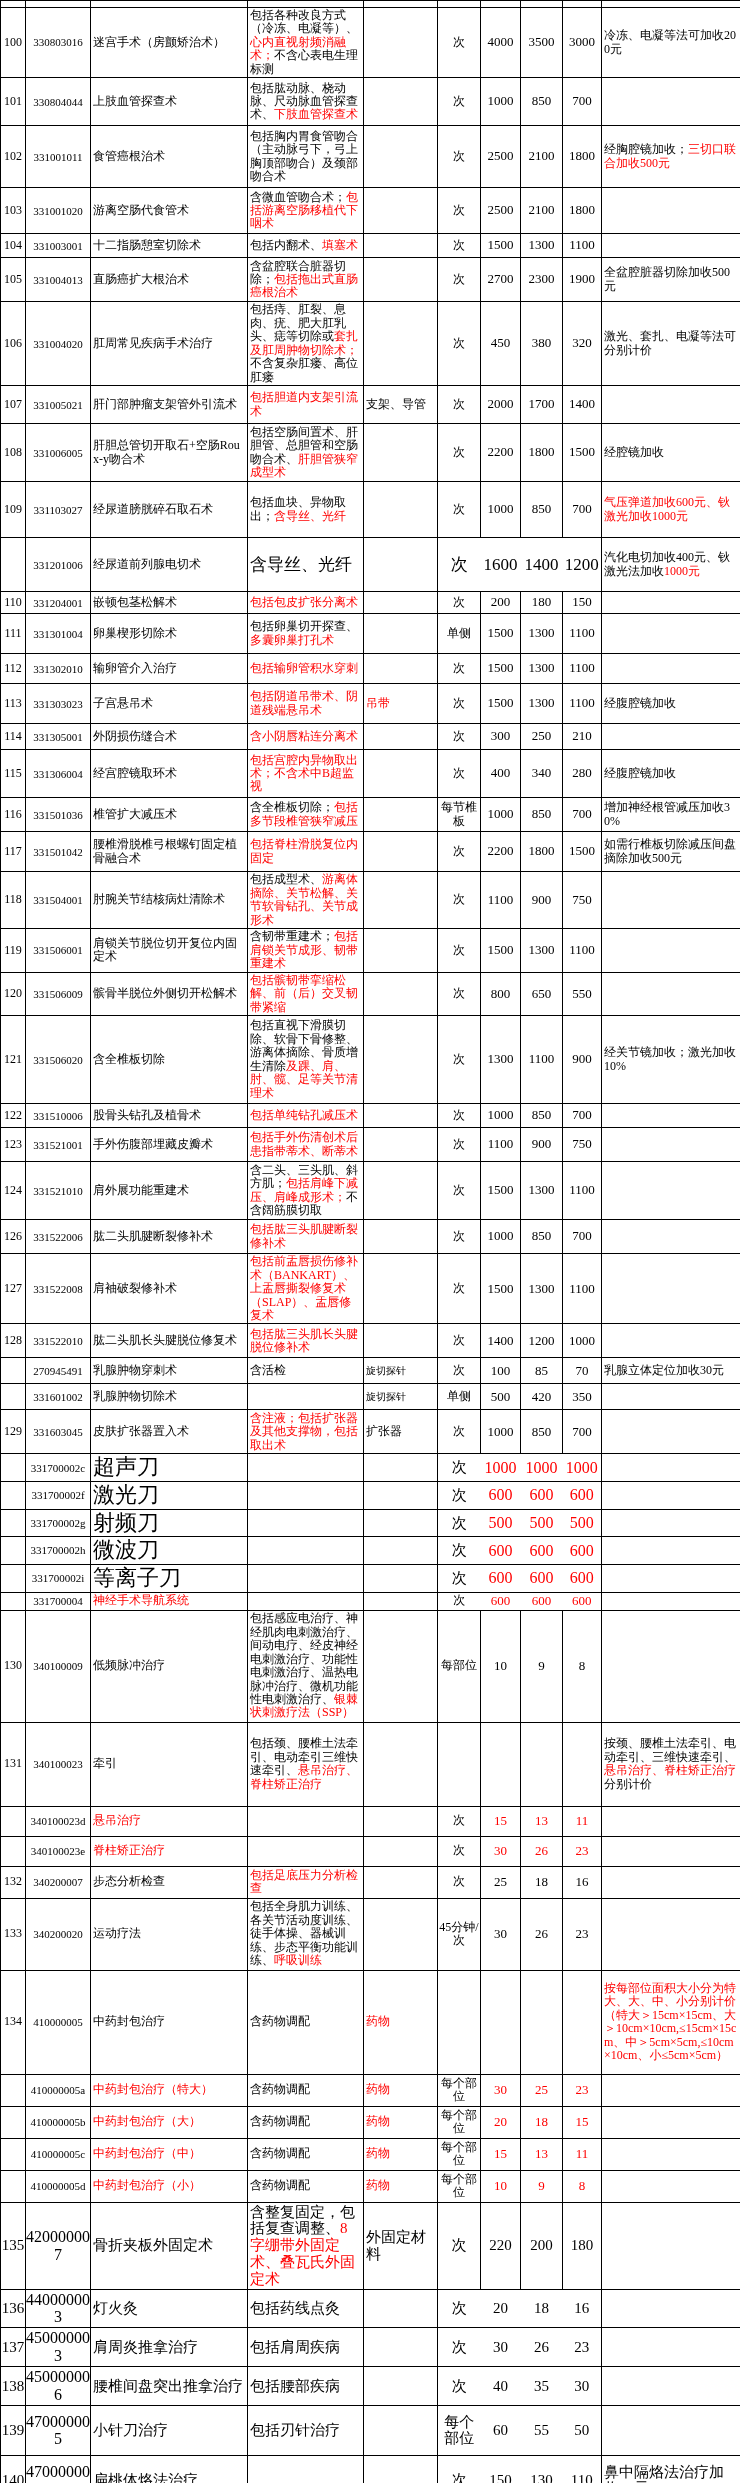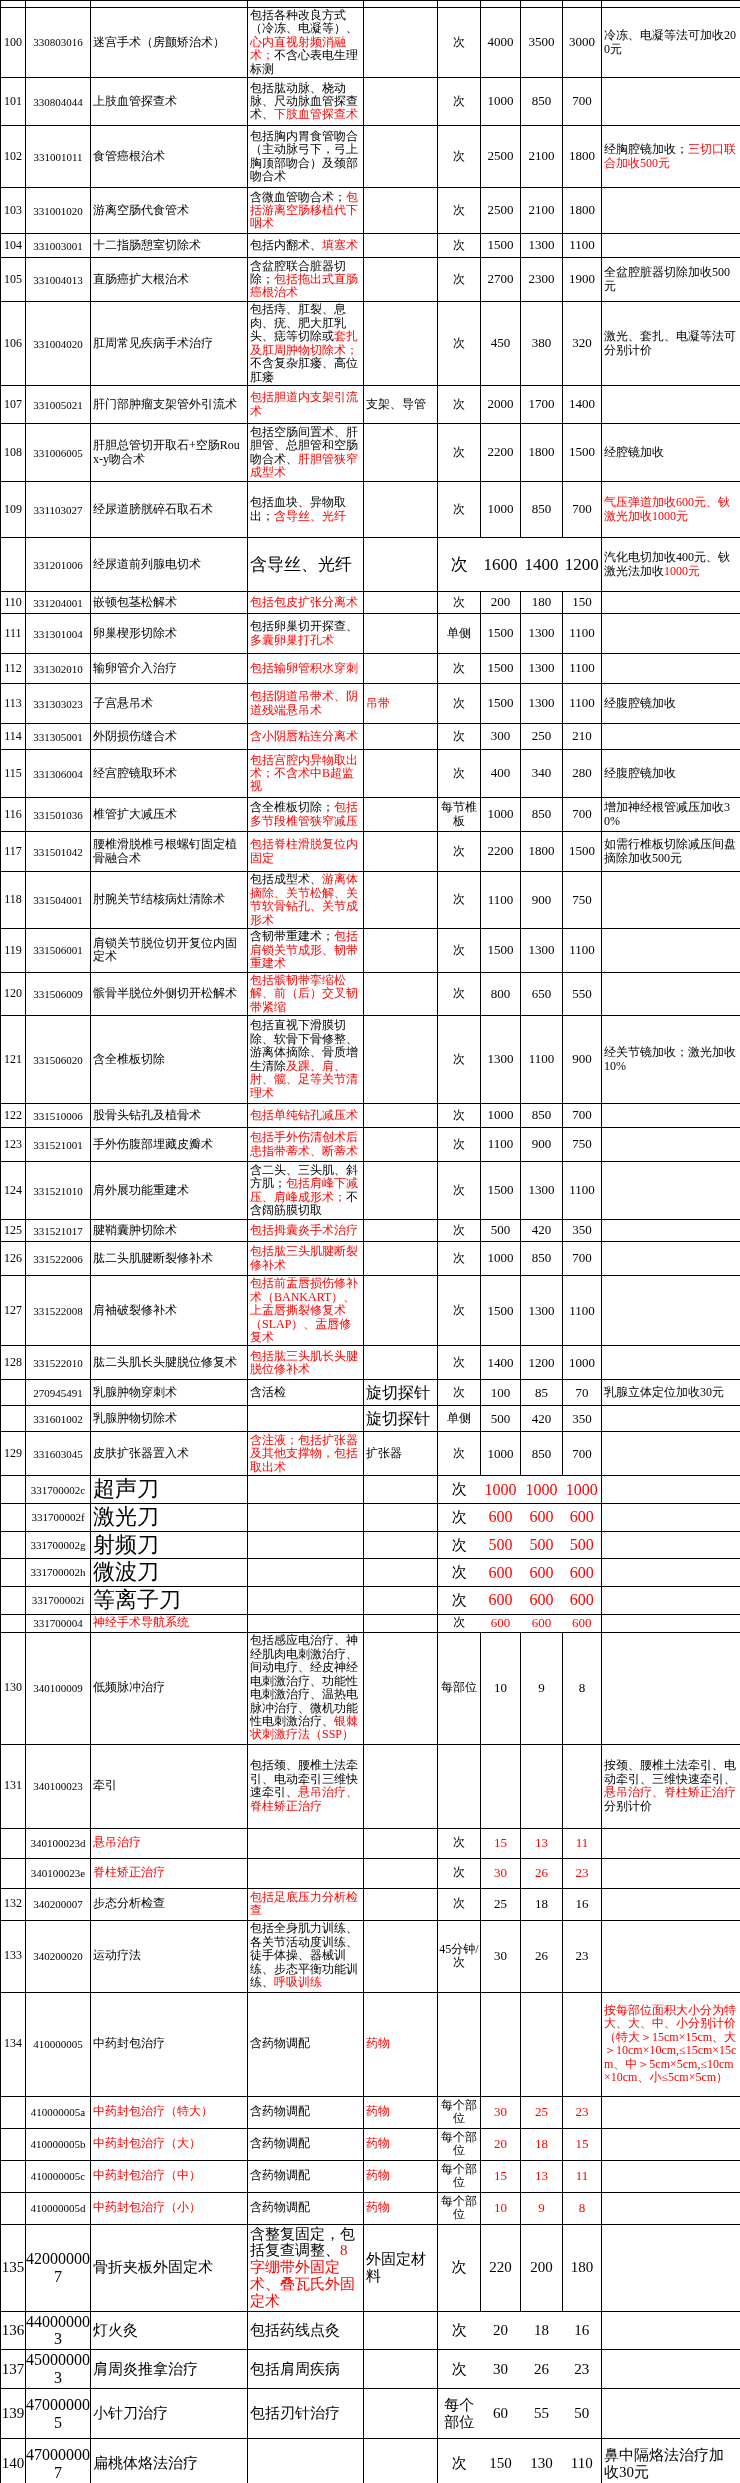--- a/index.html
+++ b/index.html
@@ -18,21 +18,21 @@
   tr.nv .c-unit,tr.nv .c-p{border-left:none;border-right:none;}
   tr.nv td.c-p + td.c-note{border-left:1px solid #000;}
   
   tr.big .c-desc{font-size:17px;}
   tr.big .c-unit,tr.big .c-p{font-size:17px;}
   
   tr.knife .c-name{font-size:22px;white-space:nowrap;}
   tr.knife .c-unit{font-size:15px;}
   tr.knife .c-p{font-size:16px;}
   
-  tr.mid .c-extra{font-size:16px;white-space:nowrap;}
+  tr.mid .c-extra{font-size:10px;white-space:nowrap;}
   
   tr.bt td{font-size:15px;}
   tr.bt .c-code{font-size:16px;}
   tr.bt .c-p{font-size:15px;}
 </style>
 </head>
 <body>
 
 <div class="page">
   <table>
@@ -366,32 +366,20 @@
           <td class="c-code"><span>331521010</span></td>
           <td class="c-name"><span>肩外展功能重建术</span></td>
           <td class="c-desc"><span>含二头、三头肌、斜方肌；</span><span class="red">包括肩峰下减压、肩峰成形术；</span><span>不含阔筋膜切取</span></td>
           <td class="c-extra"></td>
           <td class="c-unit"><span>次</span></td>
           <td class="c-p"><span>1500</span></td>
           <td class="c-p"><span>1300</span></td>
           <td class="c-p"><span>1100</span></td>
           <td class="c-note"></td>
         </tr>
-        <tr style="height: 22px;">
-          <td class="c-num"><span>125</span></td>
-          <td class="c-code"><span>331521017</span></td>
-          <td class="c-name"><span>腱鞘囊肿切除术</span></td>
-          <td class="c-desc"><span class="red">包括拇囊炎手术治疗</span></td>
-          <td class="c-extra"></td>
-          <td class="c-unit"><span>次</span></td>
-          <td class="c-p"><span>500</span></td>
-          <td class="c-p"><span>420</span></td>
-          <td class="c-p"><span>350</span></td>
-          <td class="c-note"></td>
-        </tr>
         <tr style="height: 34px;">
           <td class="c-num"><span>126</span></td>
           <td class="c-code"><span>331522006</span></td>
           <td class="c-name"><span>肱二头肌腱断裂修补术</span></td>
           <td class="c-desc"><span class="red">包括肱三头肌腱断裂修补术</span></td>
           <td class="c-extra"></td>
           <td class="c-unit"><span>次</span></td>
           <td class="c-p"><span>1000</span></td>
           <td class="c-p"><span>850</span></td>
           <td class="c-p"><span>700</span></td>
@@ -690,20 +678,32 @@
           <td class="c-code"><span>450000003</span></td>
           <td class="c-name"><span>肩周炎推拿治疗</span></td>
           <td class="c-desc"><span>包括肩周疾病</span></td>
           <td class="c-extra"></td>
           <td class="c-unit"><span>次</span></td>
           <td class="c-p"><span>30</span></td>
           <td class="c-p"><span>26</span></td>
           <td class="c-p"><span>23</span></td>
           <td class="c-note"></td>
         </tr>
+        <tr class="bt nv" style="height: 26px;">
+          <td class="c-num"><span>138</span></td>
+          <td class="c-code"><span>450000006</span></td>
+          <td class="c-name"><span>腰椎间盘突出推拿治疗</span></td>
+          <td class="c-desc"><span>包括腰部疾病</span></td>
+          <td class="c-extra"></td>
+          <td class="c-unit"><span>次</span></td>
+          <td class="c-p"><span>40</span></td>
+          <td class="c-p"><span>35</span></td>
+          <td class="c-p"><span>30</span></td>
+          <td class="c-note"></td>
+        </tr>
         <tr class="bt nv" style="height: 50px;">
           <td class="c-num"><span>139</span></td>
           <td class="c-code"><span>470000005</span></td>
           <td class="c-name"><span>小针刀治疗</span></td>
           <td class="c-desc"><span>包括刃针治疗</span></td>
           <td class="c-extra"></td>
           <td class="c-unit"><span>每个部位</span></td>
           <td class="c-p"><span>60</span></td>
           <td class="c-p"><span>55</span></td>
           <td class="c-p"><span>50</span></td>

